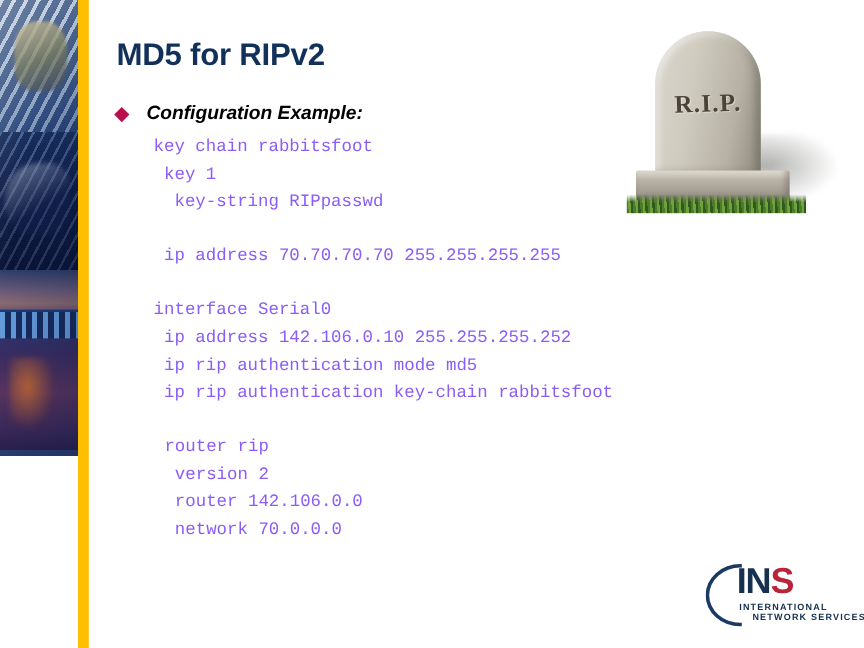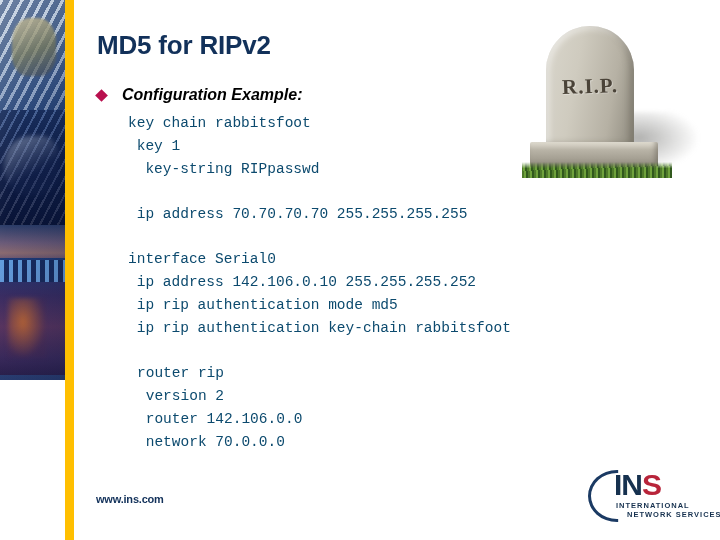--- a/index.html
+++ b/index.html
@@ -186,21 +186,21 @@
     width: 470px;
   }
   .code-block {
     margin: 0 0 22px 0;
   }
   .code-block.indented { padding-left: 9px; }
   .code-line {
     font-family: "Liberation Mono", "DejaVu Sans Mono", monospace;
     font-size: 14.5px;
     line-height: 23px;
-    color: #0c4a6e;
+    color: #8b5cf6;
     white-space: pre;
   }
 
   
   #tombstone {
     position: absolute;
     left: 520px;
     top: 16px;
     width: 185px;
     height: 175px;
@@ -364,21 +364,20 @@
   <div id="tombstone">
     <div id="tomb-shadow"></div>
     <div id="tomb-stone">
       <div id="tomb-rip">R.I.P.</div>
     </div>
     <div id="tomb-base"></div>
     <div id="tomb-grass"></div>
   </div>
 
   <div id="footer-text">
-    <div id="footer-url">www.ins.com</div>
   </div>
 
   <div id="ins-logo">
     <div id="ins-arc"></div>
     <div id="ins-word"><span>IN</span><span class="s-red">S</span></div>
     <div id="ins-sub1">INTERNATIONAL</div>
     <div id="ins-sub2">NETWORK SERVICES</div>
   </div>
 
 </div>

